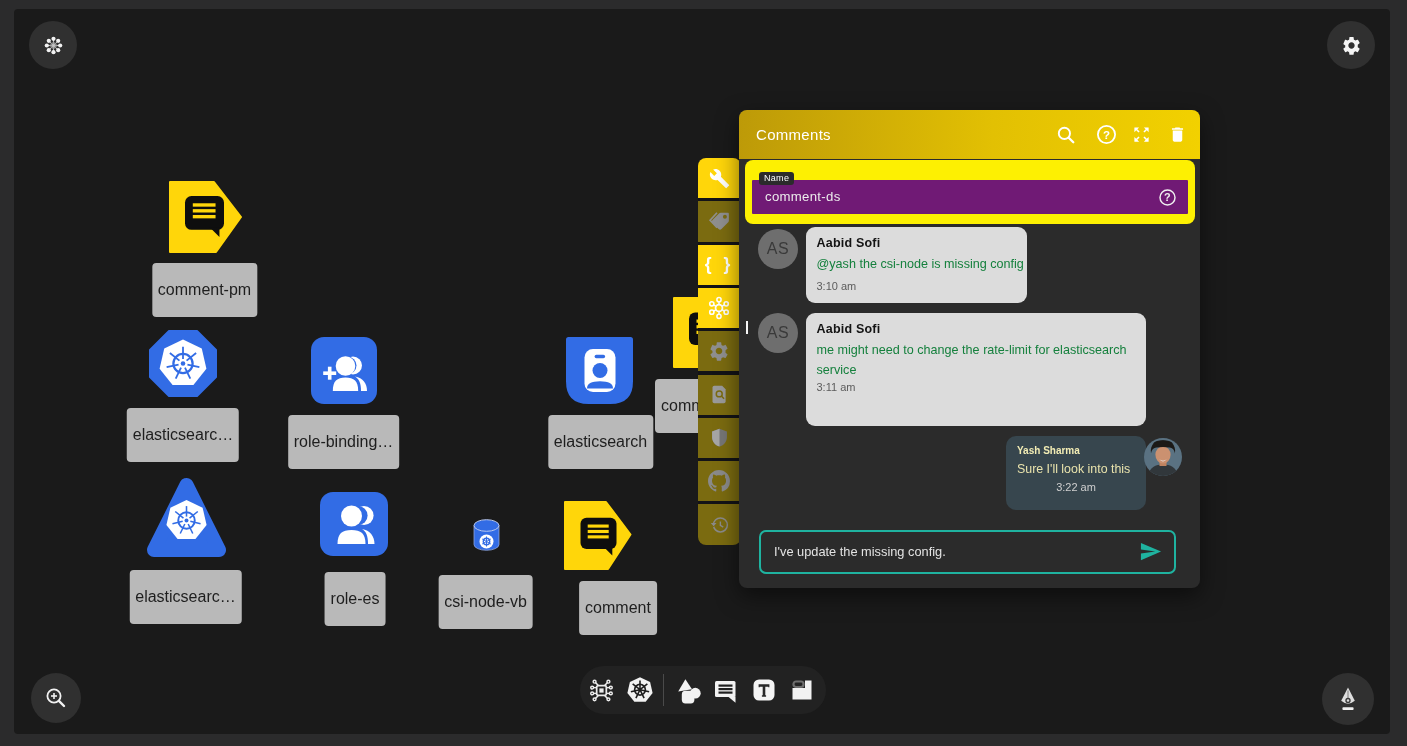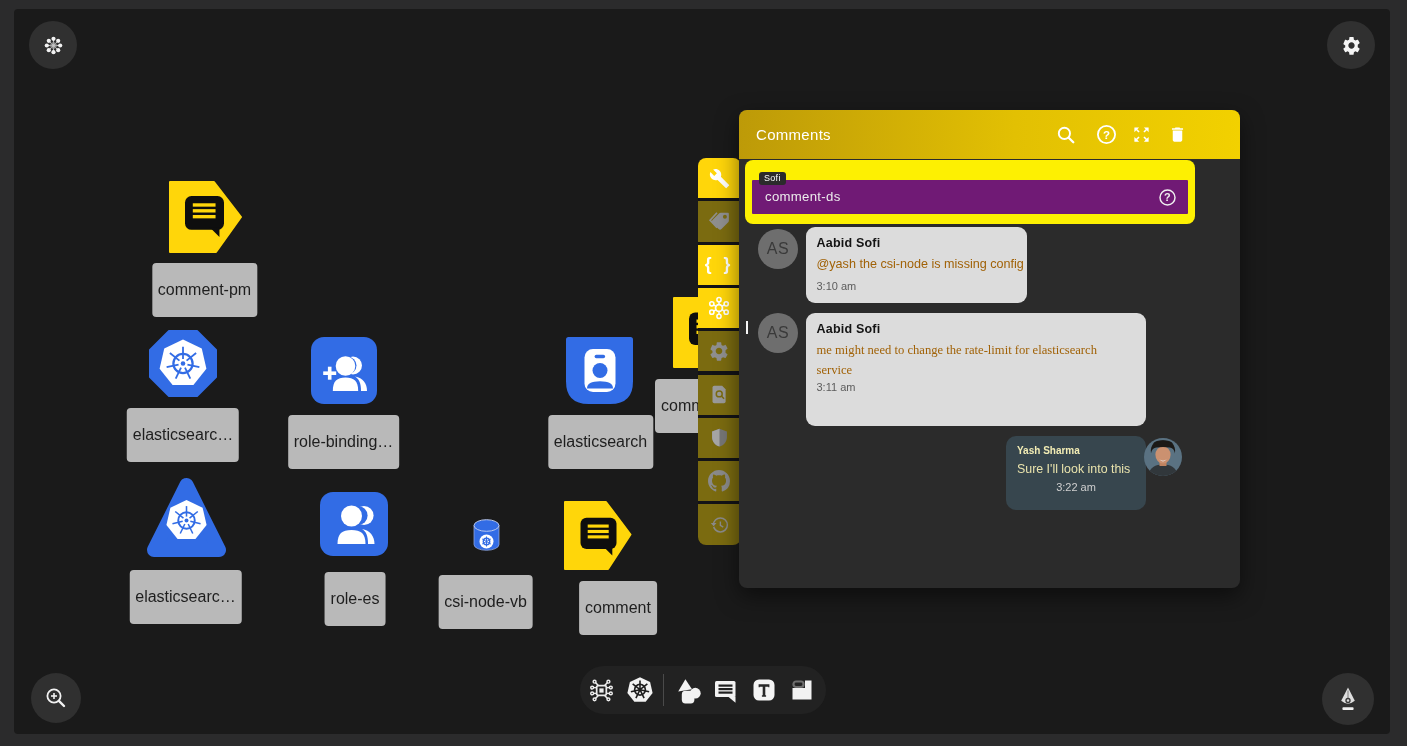--- a/index.html
+++ b/index.html
@@ -5,31 +5,31 @@
   html,body{margin:0;padding:0;}
   body{width:1407px;height:746px;background:#2b2b2c;font-family:"Liberation Sans",sans-serif;overflow:hidden;position:relative;}
   .canvas{position:absolute;left:14px;top:9px;width:1376px;height:725px;background:#1a1a1a;border-radius:4px;}
   .cbtn{position:absolute;border-radius:50%;background:#303030;display:flex;align-items:center;justify-content:center;z-index:20;}
   .node{position:absolute;z-index:10;}
   .nlabel{position:absolute;z-index:10;background:#b9b9b9;color:#1e1e1e;font-size:16px;line-height:22px;height:22px;padding:16px 6px;border-radius:4px;white-space:nowrap;}
   .ctr{transform:translateX(-50%);}
   .vt{position:absolute;left:698px;width:42.5px;height:40.3px;display:flex;align-items:center;justify-content:center;z-index:50;}
   .vt.bright{background:#ffd60a;}
   .vt.olive{background:#7b6b10;}
-  .panel{position:absolute;left:739px;top:110px;width:461px;height:478px;background:#2b2b2b;border-radius:8px;box-shadow:0 8px 22px rgba(0,0,0,.5);z-index:60;padding-left:40px;}
+  .panel{position:absolute;left:739px;top:110px;width:461px;height:478px;background:#2b2b2b;border-radius:8px;box-shadow:0 8px 22px rgba(0,0,0,.5);z-index:60;}
   .phead{position:absolute;left:0;top:0;right:0;height:49px;border-radius:8px 8px 0 0;background:linear-gradient(92deg,#bd9a08,#e2c003 55%,#f2d100);}
   .ptitle{position:absolute;left:17px;top:0;line-height:49px;color:#fff;font-size:15px;letter-spacing:.3px;}
   .hic{position:absolute;top:0;height:49px;display:flex;align-items:center;justify-content:center;width:24px;}
   .nameblk{position:absolute;left:6px;top:50px;width:450px;height:64px;background:#fdf002;border-radius:8px;}
   .nfield{position:absolute;left:7px;top:20px;right:7px;height:34px;background:#701a75;border-radius:1px;color:#ececec;font-size:13.2px;line-height:34px;padding-left:13px;letter-spacing:.3px;}
   .ntab{position:absolute;left:14px;top:12px;background:#2b2b2b;color:#fdfdfd;font-size:9px;line-height:11px;padding:1px 5px;border-radius:3px;z-index:2;letter-spacing:.3px;}
   .avatar{position:absolute;width:40px;height:40px;border-radius:50%;background:#6e6e6e;color:#3a3a3a;font-size:16px;display:flex;align-items:center;justify-content:center;letter-spacing:.5px;}
   .bubble{position:absolute;background:#dcdcdc;border-radius:9px;padding:9px 11px;box-sizing:border-box;}
   .bname{font-size:12.5px;font-weight:bold;color:#141414;letter-spacing:.2px;}
-  .btext{font-size:12.6px;color:#a16207;margin-top:5px;line-height:19.5px;}
+  .btext{font-size:12.6px;color:#15803d;margin-top:5px;line-height:19.5px;}
   .btime{font-size:11px;color:#5c5c5c;margin-top:5px;}
   .ybubble{position:absolute;background:#37464e;border-radius:10px;padding:9px 11px;box-sizing:border-box;}
   .yname{font-size:10px;font-weight:bold;color:#f2ecb4;}
   .ytext{font-size:12.4px;color:#e9e3ac;margin-top:6px;white-space:nowrap;}
   .ytime{font-size:11px;color:#cfcfcf;margin-top:5px;text-align:center;}
   .cinput{position:absolute;left:20px;top:420px;width:417px;height:44px;border:2px solid #1fb3a0;border-radius:7px;box-sizing:border-box;color:#e3e3e3;font-size:12.8px;line-height:40px;padding-left:13px;}
   .pill{position:absolute;left:580px;top:666px;width:246px;height:48px;border-radius:24px;background:#222222;z-index:20;}
   .pic{position:absolute;top:0;height:48px;display:flex;align-items:center;justify-content:center;}
 </style>
 </head>
@@ -372,49 +372,54 @@
         <path fill="#fff" d="M15 3l2.3 2.3-2.89 2.87 1.42 1.42L18.7 6.7 21 9V3h-6zM3 9l2.3-2.3 2.87 2.89 1.42-1.42L6.7 5.3 9 3H3v6zm6 12l-2.3-2.3 2.89-2.87-1.42-1.42L5.3 17.3 3 15v6h6zm12-6l-2.3 2.3-2.87-2.89-1.42 1.42 2.89 2.87L15 21h6v-6z"></path>
       </svg>
     </div>
     <div class="hic" style="left:426px;">
       <svg width="19" height="19" viewBox="0 0 24 24">
         <path fill="#fff" d="M6 19c0 1.1.9 2 2 2h8c1.1 0 2-.9 2-2V7H6v12zM19 4h-3.5l-1-1h-5l-1 1H5v2h14V4z"></path>
       </svg>
     </div>
   </div>
   <div class="nameblk">
-    <div class="ntab">Sofi</div>
+    <div class="ntab">Name</div>
     <div class="nfield">comment-ds
       <svg width="19" height="19" viewBox="0 0 21 21" style="position:absolute;right:11px;top:7.5px;">
         <circle cx="10.5" cy="10.5" r="8.3" fill="none" stroke="#f0f0f0" stroke-width="1.6"></circle>
         <text x="10.5" y="14.8" text-anchor="middle" font-size="12" font-family="Liberation Sans" fill="#f0f0f0" font-weight="bold">?</text>
       </svg>
     </div>
   </div>
   <div class="avatar" style="left:19px;top:119px;">AS</div>
   <div class="bubble" style="left:66.5px;top:117px;width:221px;height:76px;">
     <div class="bname">Aabid Sofi</div>
     <div class="btext" style="white-space:nowrap;">@yash the csi-node is missing config</div>
     <div class="btime">3:10 am</div>
   </div>
   <div class="avatar" style="left:19px;top:202.5px;">AS</div>
   <div class="bubble" style="left:66.5px;top:203px;width:340px;height:113px;">
     <div class="bname">Aabid Sofi</div>
-    <div class="btext" style="font-family:Liberation Serif, serif;">me might need to change the rate-limit for elasticsearch service</div>
+    <div class="btext" style="">me might need to change the rate-limit for elasticsearch service</div>
     <div class="btime" style="margin-top:1px;">3:11 am</div>
   </div>
   <div class="ybubble" style="left:267px;top:326px;width:140px;height:74px;">
     <div class="yname">Yash Sharma</div>
     <div class="ytext">Sure I'll look into this</div>
     <div class="ytime">3:22 am</div>
   </div>
   <div style="position:absolute;left:405px;top:327.5px;width:38px;height:38px;border-radius:50%;overflow:hidden;">
     <svg width="38" height="38" viewBox="0 0 38 38">
       <rect width="38" height="38" fill="#5a7282"></rect>
       <path d="M4,38 C5.5,29 11.5,26.5 19,26.5 C26.5,26.5 32.5,29 34,38 Z" fill="#31373b"></path>
       <rect x="15.5" y="19.5" width="7" height="8.5" fill="#c08360"></rect>
       <ellipse cx="19" cy="16.8" rx="7.6" ry="8.6" fill="#cb9170"></ellipse>
       <path d="M7,15.5 C5.5,5.5 12.5,2.2 19,2.4 C25.5,2.2 32.5,5.5 31,15.5 C30,11.2 28.3,10 25.6,9.5 C21.4,8.7 16.6,8.7 12.4,9.5 C9.7,10 8,11.2 7,15.5 Z" fill="#1b1917"></path>
       <path d="M8,8 C11,2.5 27,2.5 30,8 L28,4.5 C24,1.5 14,1.5 10,4.5 Z" fill="#1b1917"></path>
       <path d="M15.2,21.3 Q19,24.2 22.8,21.3 Q19,25.6 15.2,21.3 Z" fill="#efefef"></path>
     </svg>
   </div>
+  <div class="cinput">I've update the missing config.
+    <svg width="23" height="23" viewBox="0 0 24 24" style="position:absolute;right:12px;top:8px;">
+      <path fill="#1fb3a0" d="M2.01 21L23 12 2.01 3 2 10l15 2-15 2z"></path>
+    </svg>
+  </div>
 </div>
 
 </body></html>

